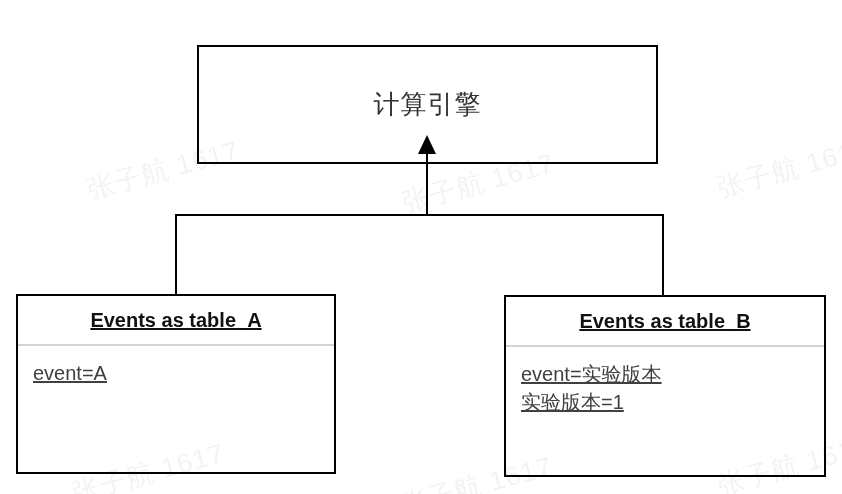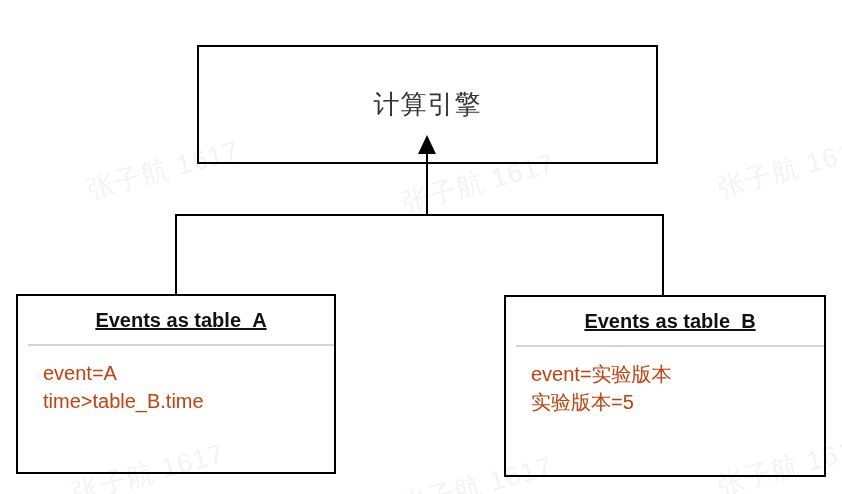--- a/index.html
+++ b/index.html
@@ -58,42 +58,42 @@
     border-right: 9px solid transparent;
     border-bottom: 19px solid #000000;
   }
 
   
   .table-node {
     position: absolute;
     box-sizing: border-box;
     border: 2px solid #000000;
     background: #ffffff;
-    padding-left: 10px;
   }
   #table-a { left: 16px;  top: 294px; width: 320px; height: 180px; }
   #table-b { left: 504px; top: 295px; width: 322px; height: 182px; }
   .table-header {
     height: 48px;
     border-bottom: 2px solid #d4d4d4;
     display: flex;
     align-items: center;
     justify-content: center;
     font-size: 20px;
     font-weight: bold;
     text-decoration: underline;
     color: #111111;
     background: #ffffff;
   }
   .table-body {
     padding: 13px 15px 0 15px;
     font-size: 20px;
     line-height: 28px;
-    color: #c2410c;
+    color: #404040;
     white-space: nowrap;
+    text-decoration: underline;
   }
 
   
   #watermark-layer {
     position: absolute;
     left: 0; top: 0;
     width: 100%; height: 100%;
     pointer-events: none;
     z-index: 10;
   }
@@ -124,29 +124,28 @@
   <div id="edge-horizontal" class="edge"></div>
   <div id="edge-left-vert" class="edge"></div>
   <div id="edge-right-vert" class="edge"></div>
   <div id="arrow-shaft" class="edge"></div>
   <div id="arrow-head"></div>
 
   <div id="table-a" class="table-node">
     <div class="table-header">Events as table_A</div>
     <div class="table-body">
       <div>event=A</div>
-      <div>time&gt;table_B.time</div>
     </div>
   </div>
 
   <div id="table-b" class="table-node">
     <div class="table-header">Events as table_B</div>
     <div class="table-body">
       <div>event=实验版本</div>
-      <div>实验版本=5</div>
+      <div>实验版本=1</div>
     </div>
   </div>
 
   <div id="watermark-layer">
     <span class="wm wm-1">张子航 1617</span>
     <span class="wm wm-2">张子航 1617</span>
     <span class="wm wm-3">张子航 1617</span>
     <span class="wm wm-4">张子航 1617</span>
     <span class="wm wm-5">张子航 1617</span>
     <span class="wm wm-6">张子航 1617</span>

